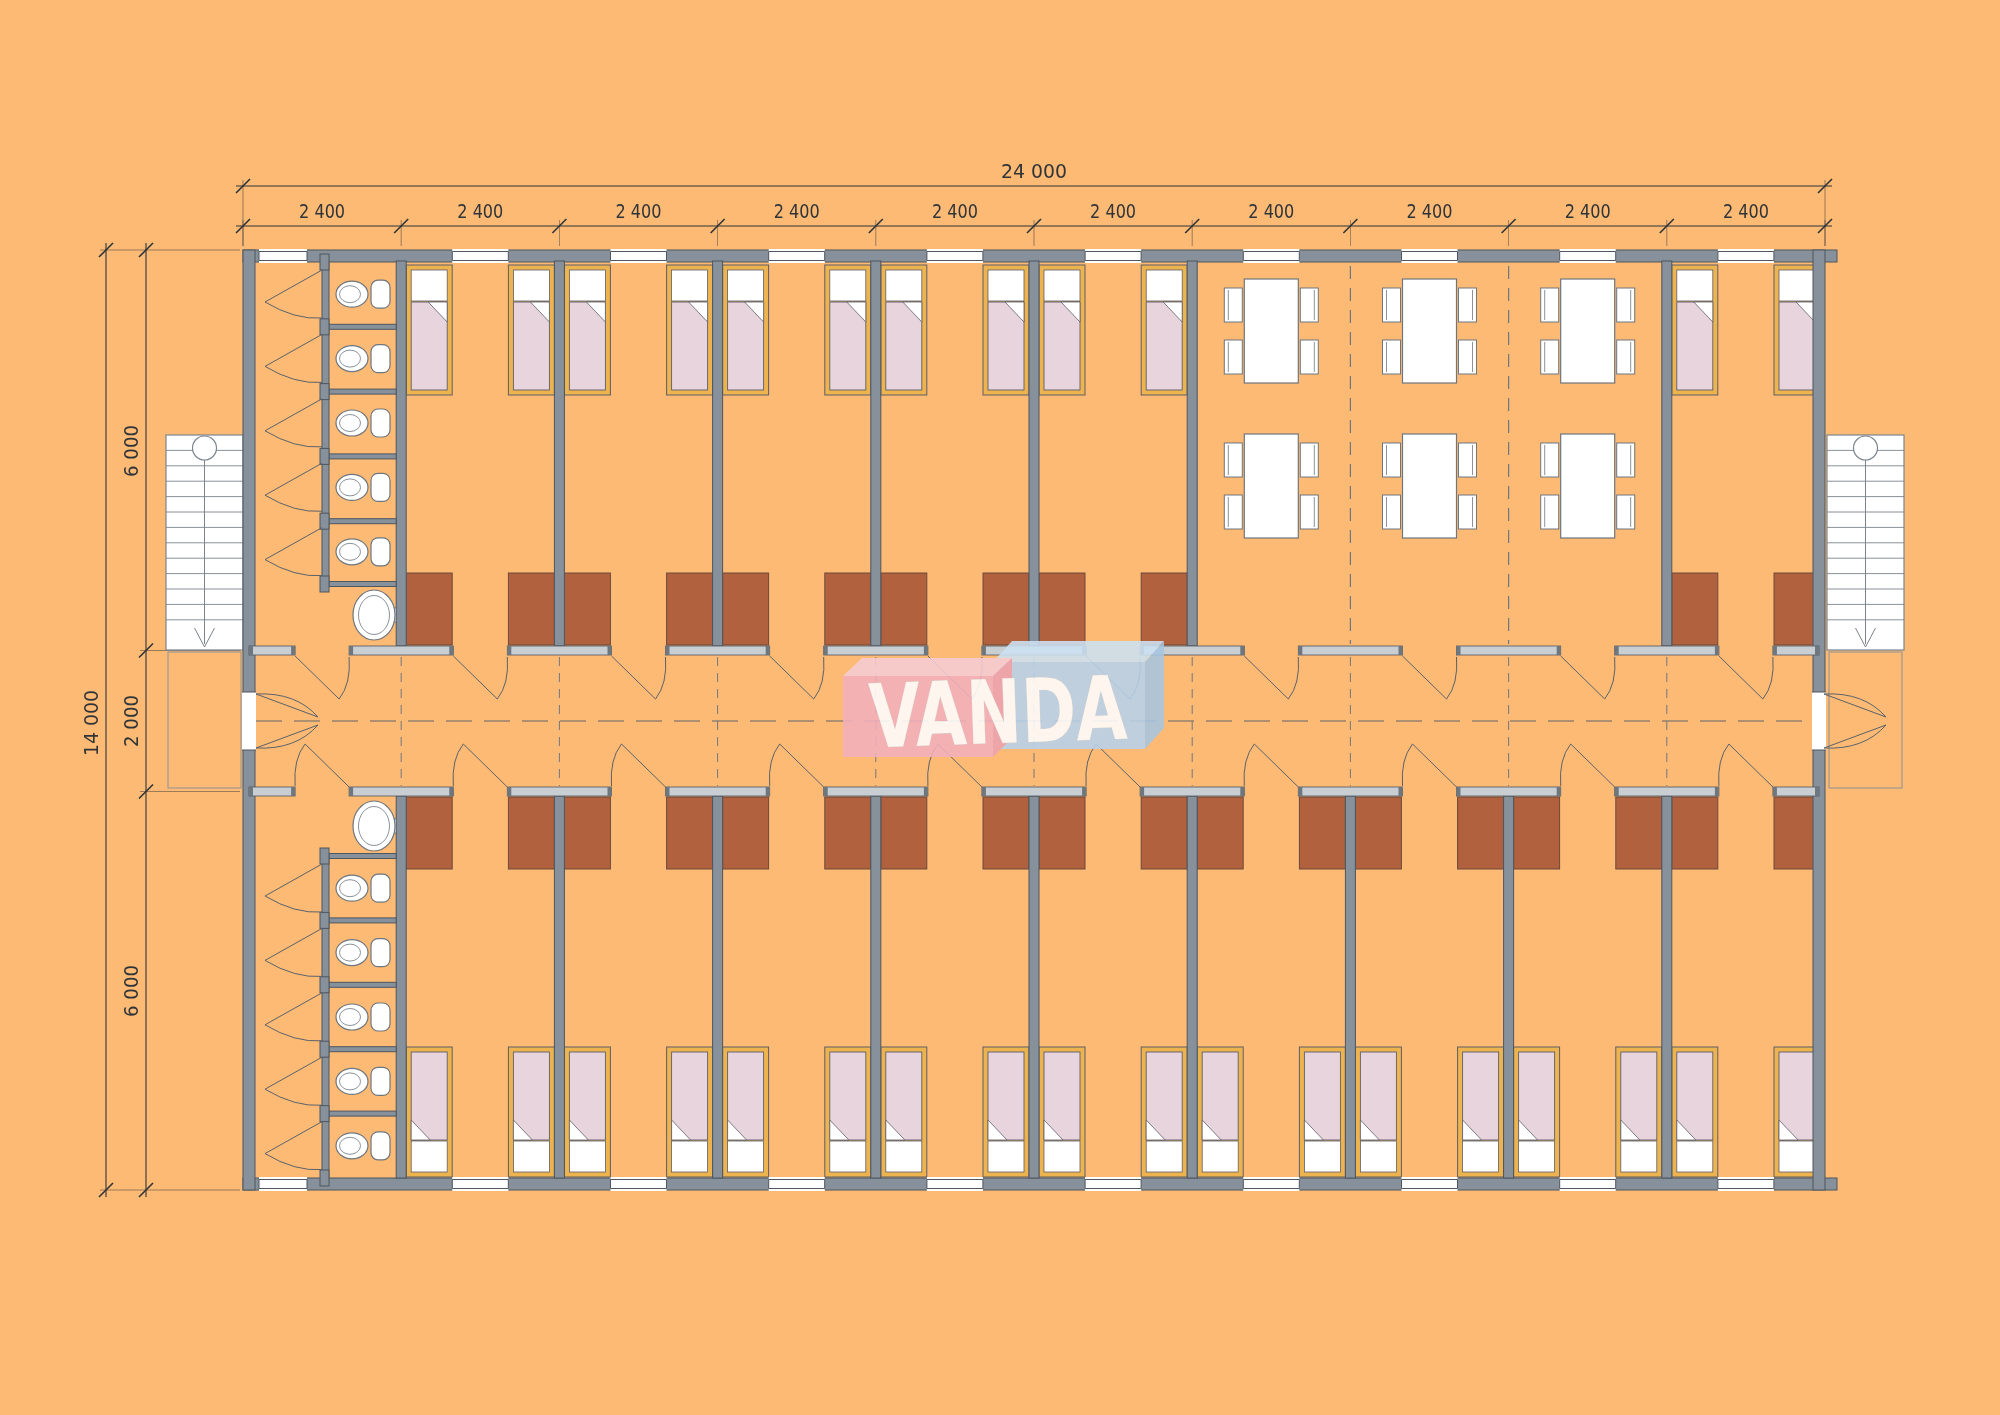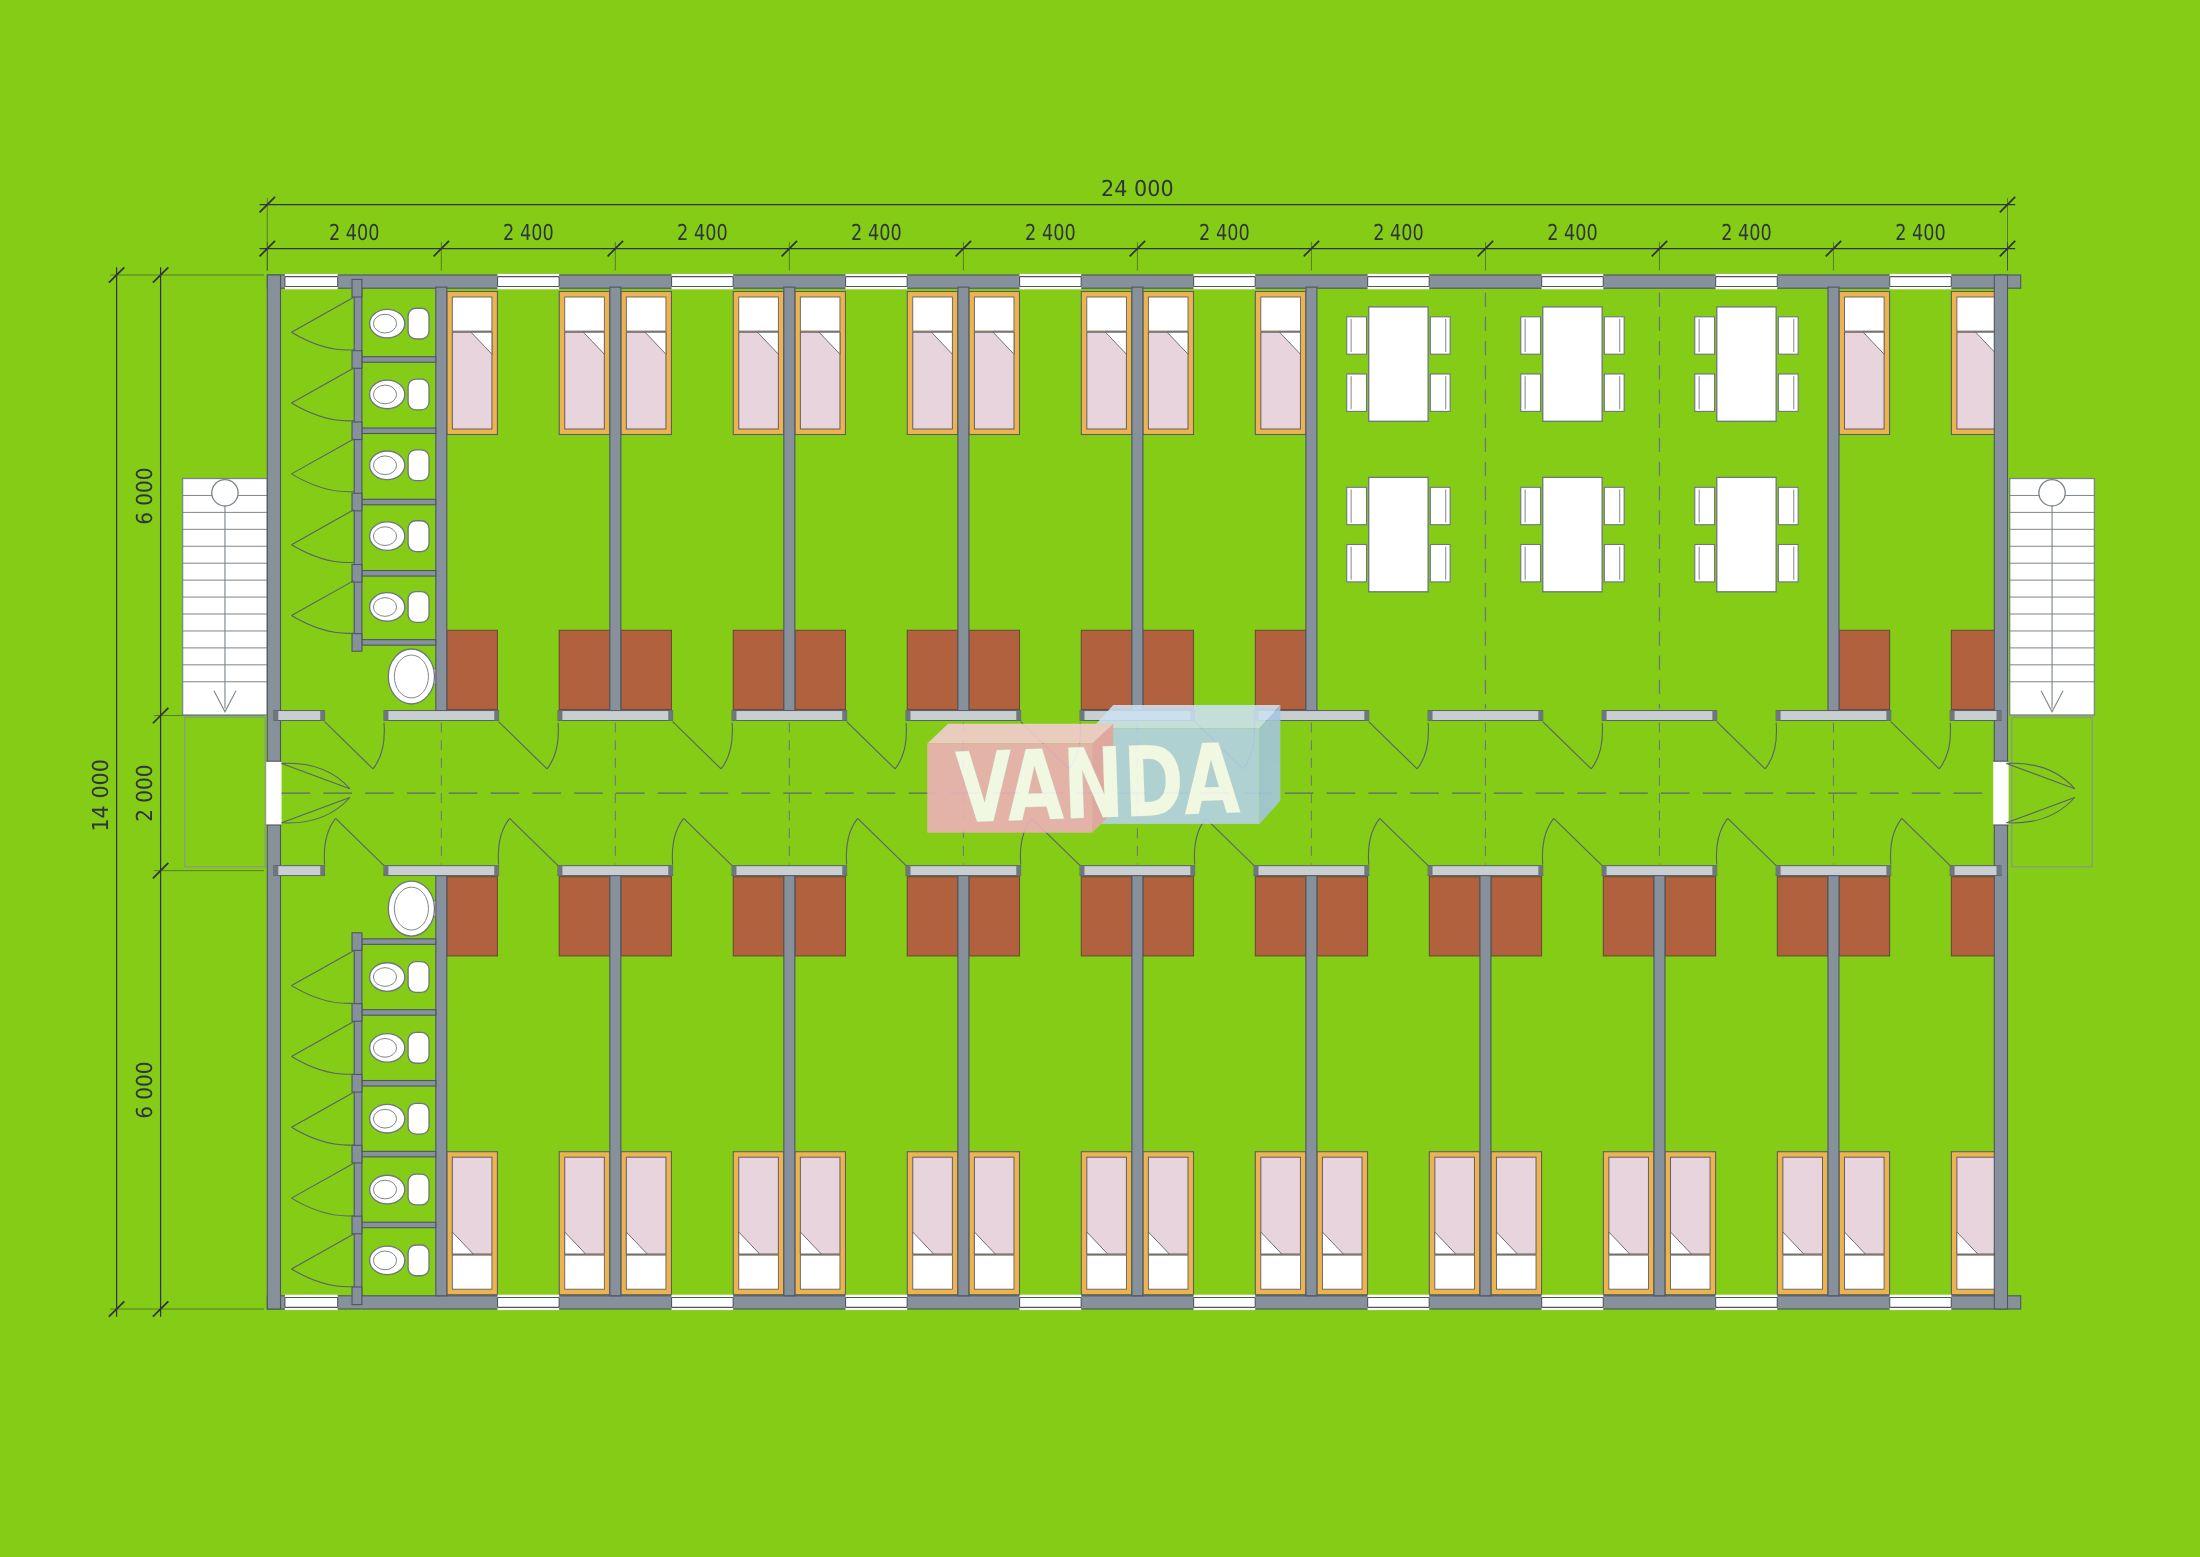--- a/index.html
+++ b/index.html
@@ -1,16 +1,16 @@
 <!DOCTYPE html>
 <html><head>
 <meta charset="utf-8">
 <style>
   html,body{margin:0;padding:0;background:#ffffff;}
-  #stage{position:relative;width:2000px;height:1415px;background:#84cc16;overflow:hidden;
+  #stage{position:relative;width:2000px;height:1415px;background:#fdba74;overflow:hidden;
          font-family:"DejaVu Sans", sans-serif;}
   svg{position:absolute;left:0;top:0;}
   text{font-family:"DejaVu Sans", sans-serif;}
 </style>
 </head>
 <body>
 
 <div id="stage">
     <svg width="2000" height="1415" viewBox="0 0 2000 1415">
       <g>

